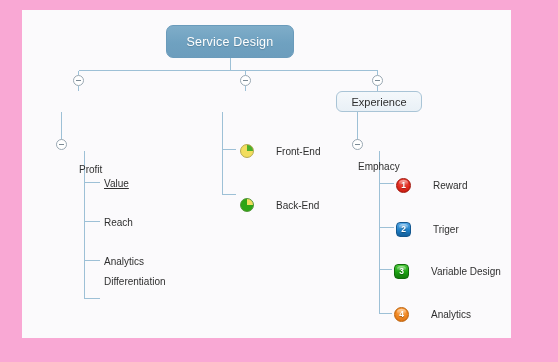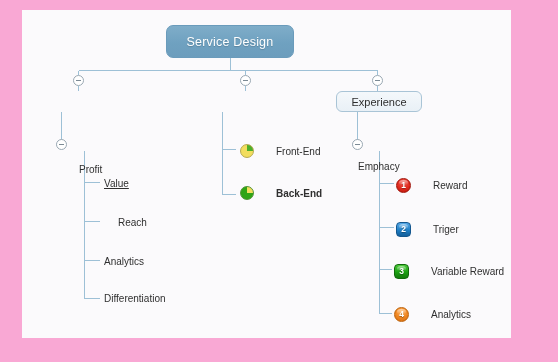--- a/index.html
+++ b/index.html
@@ -80,35 +80,35 @@
     font-size: 10px;
     color: #2f2f2f;
     display: flex;
     align-items: center;
     height: 14px;
   }
   .node-profit   { left: 79px;  top: 138px; margin-top: 24px; }
   .node-emphacy  { left: 358px; top: 138px; margin-top: 21px; }
 
   .leaf-value          { left: 104px; top: 176px; text-decoration: underline; }
-  .leaf-reach          { left: 104px; top: 215px; margin-left: 14px; }
+  .leaf-reach          { left: 104px; top: 215px; }
   .leaf-analytics      { left: 104px; top: 254px; text-align: right; }
-  .leaf-differentiation{ left: 104px; top: 291px; }
+  .leaf-differentiation{ left: 104px; top: 274px; }
 
   
   .node-icon {
     display: flex;
     align-items: center;
     gap: 22px;
     font-size: 10px;
     color: #2f2f2f;
     height: 18px;
   }
   .tech-front { left: 240px; top: 142px; }
-  .tech-back  { left: 240px; top: 184px; font-weight: bold; }
+  .tech-back  { left: 240px; top: 196px; }
 
   .exp-trigger    { left: 396px; top: 176px; }
   .exp-action     { left: 396px; top: 220px; }
   .exp-reward     { left: 394px; top: 262px; }
   .exp-investment { left: 394px; top: 305px; }
 
   
   .pie-icon {
     width: 14px;
     height: 14px;
@@ -272,20 +272,20 @@
   <div class="node node-icon exp-trigger">
     <span class="badge badge-circle badge-red">1</span>
     <span>Reward</span>
   </div>
   <div class="node node-icon exp-action">
     <span class="badge badge-round badge-blue">2</span>
     <span>Triger</span>
   </div>
   <div class="node node-icon exp-reward">
     <span class="badge badge-round badge-green">3</span>
-    <span>Variable Reward</span>
+    <span>Variable Design</span>
   </div>
   <div class="node node-icon exp-investment">
     <span class="badge badge-circle badge-orange">4</span>
     <span>Analytics</span>
   </div>
 
 </div>
 
 </body></html>

